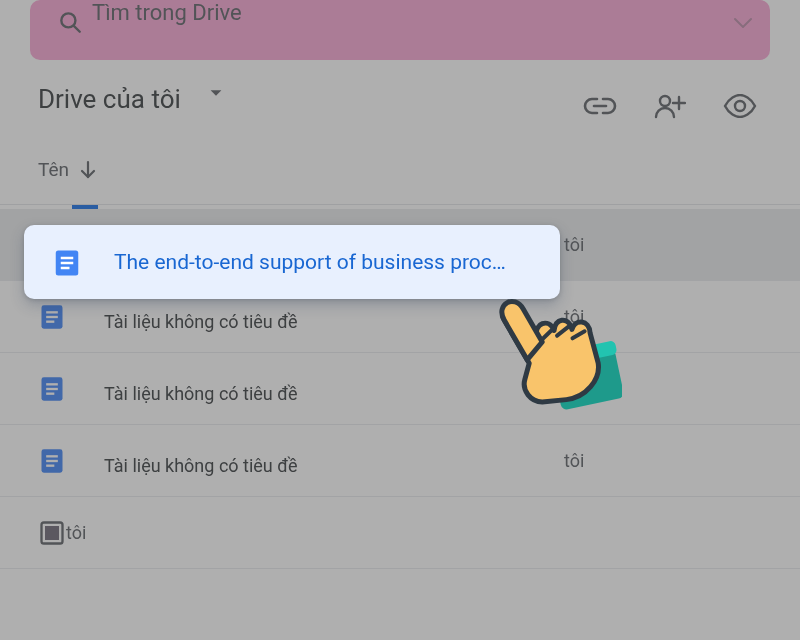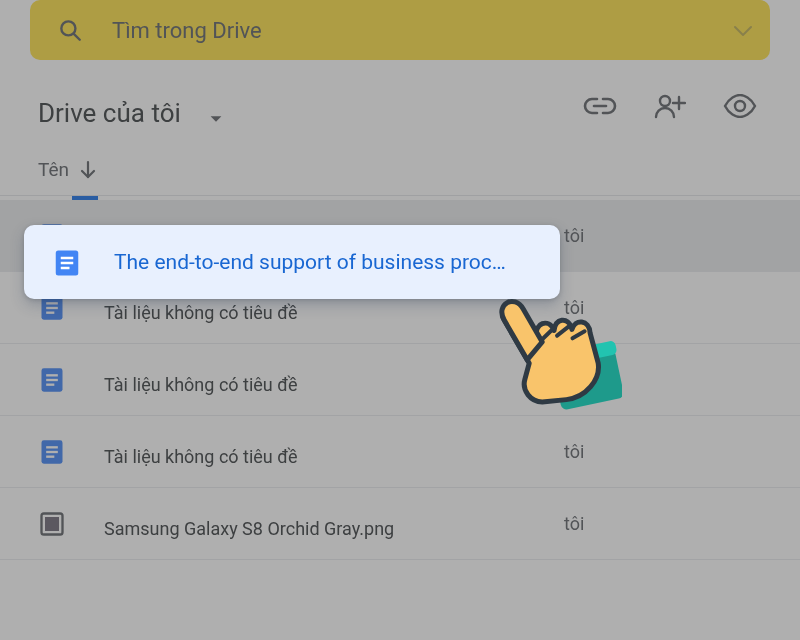--- a/index.html
+++ b/index.html
@@ -1,33 +1,33 @@
 <!DOCTYPE html>
 <html><head>
 <meta charset="utf-8">
 <style>
   * { box-sizing: border-box; margin: 0; padding: 0; }
   html, body { width: 800px; height: 640px; overflow: hidden; font-family: Roboto, "Segoe UI", Arial, sans-serif; background: #fff; }
   .stage { position: relative; width: 800px; height: 640px; }
   .app { position: absolute; inset: 0; background: #fff; color: #3c4043; }
 
   
-  .searchbar { margin: 0 30px; height: 60px; border-radius: 10px; background: #fde047; display: flex; align-items: center; padding: 0 18px; gap: 20px; }
+  .searchbar { margin: 0 30px; height: 60px; border-radius: 10px; background: #f9a8d4; display: flex; align-items: flex-start; padding: 0 18px; }
   .searchbar .search-text { font-size: 22px; color: #5f6368; flex: 1; }
   .icon-btn { width: 44px; height: 44px; border-radius: 50%; display: flex; align-items: center; justify-content: center; color: #5f6368; cursor: pointer; }
 
   
-  .toolbar { display: flex; align-items: flex-end; padding: 24px 38px 10px 38px; gap: 12px; }
+  .toolbar { display: flex; align-items: flex-start; padding: 24px 38px 10px 38px; gap: 12px; }
   .drive-label { font-size: 26px; color: #3c4043; }
   .drop { margin-left: 14px; display: flex; align-items: center; color: #5f6368; }
   .toolbar-spacer { flex: 1; }
   .toolbar .icon-btn { margin-left: 14px; }
 
   
-  .cols { display: flex; padding: 20px 38px 14px 38px; font-size: 19px; color: #5f6368; border-bottom: 1px solid #e4e6e9; }
+  .cols { display: flex; padding: 20px 38px 23px 38px; font-size: 19px; color: #5f6368; border-bottom: 1px solid #e4e6e9; }
   .col-name { display: flex; align-items: center; gap: 10px; width: 540px; }
   .col-owner { flex: 1; }
 
   
   .bluebar { margin-left: 72px; width: 26px; height: 4px; background: #1a73e8; }
 
   
   .rows { }
   .row { display: flex; align-items: center; height: 72px; padding: 0 38px; border-bottom: 1px solid #e9ebee; font-size: 18px; color: #3c4043; cursor: pointer; }
   .row.selected { background: #e8eaed; }
@@ -163,21 +163,20 @@
         <span class="fname">Tài liệu không có tiêu đề</span>
         <span class="owner">tôi</span>
       </div>
       <div class="row">
         <span class="doc-icon">
           <svg width="28" height="28" viewBox="0 0 24 24">
               <rect x="3" y="3" width="18" height="18" rx="2" fill="none" stroke="#5f6368" stroke-width="2"></rect>
               <rect x="6" y="6" width="12" height="12" fill="#6e6a78"></rect>
             </svg>
         </span>
-        <span class="fname">Samsung Galaxy S8 Orchid Gray.png</span>
         <span class="owner">tôi</span>
       </div>
     </div>
   </div>
 
   <div class="dim"></div>
 
   <div class="tooltip">
     <span class="doc-icon">
       <svg width="30" height="30" viewBox="0 0 24 24">

